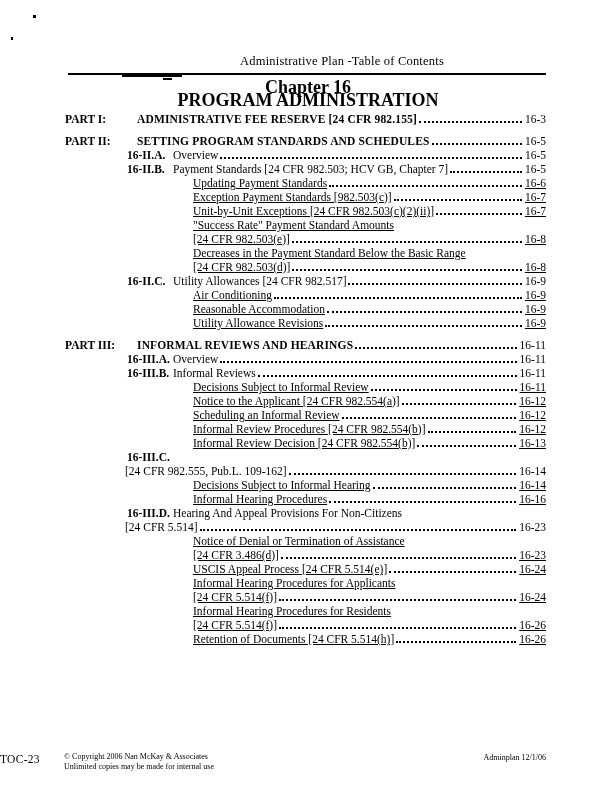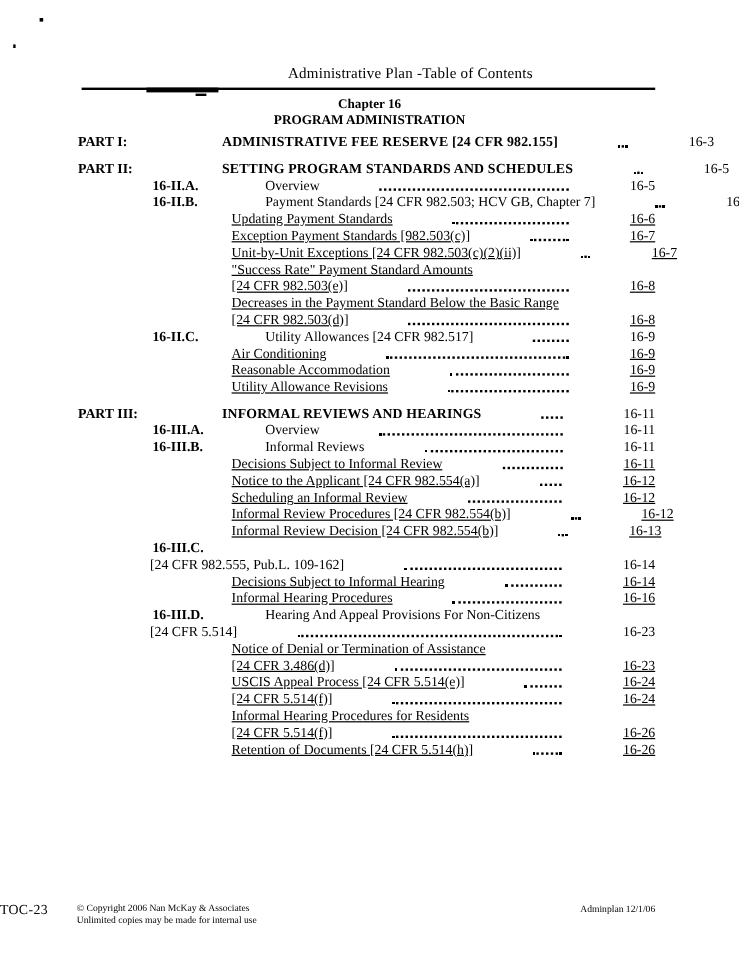--- a/index.html
+++ b/index.html
@@ -15,28 +15,28 @@
   .hdr {
     position:absolute; top:54px; left:0; width:100%;
     text-align:center; font-weight:normal; font-size:12.5px; letter-spacing:.2px;padding-left:34px;
   }
   .rule-main  { position:absolute; top:73px; left:68px;  width:478px; height:2px; background:#000; }
   .rule-thick { position:absolute; top:73px; left:122px; width:60px;  height:4px; background:#000; }
   .rule-tick  { position:absolute; top:78px; left:163px; width:9px;   height:2px; background:#000; }
 
   .chapter {
     position:absolute; top:81px; left:0; width:100%;
-    text-align:center; font-weight:bold; font-size:11px; line-height:13px;
+    text-align:center; font-weight:bold; font-size:18px; line-height:13px;
   }
 
   .toc {
     position:absolute; left:65px; top:112px; width:481px;
     font-size:11.5px;
   }
-  .row { display:flex; align-items:baseline; line-height:14px;gap:48px; }
+  .row { display:flex; align-items:baseline; line-height:14px; }
   .row.gap { margin-top:8px; }
   .num { flex:none; font-weight:bold; }
   .part .num { width:72px; }
   .part .txt { font-weight:bold; letter-spacing:.15px; }
   .sec  { margin-left:62px; }
   .sec .num { width:46px; }
   .sec-cont { margin-left:60px; }
   .sub  { margin-left:128px;text-decoration:underline; }
   .txt { flex:none; white-space:pre; }
   .leader {
@@ -259,20 +259,23 @@
     <span class="leader"></span>
     <span class="pg">16-23</span>
   </div>
 
   <div class="row sub">
     <span class="txt">USCIS Appeal Process [24 CFR 5.514(e)]</span>
     <span class="leader"></span>
     <span class="pg">16-24</span>
   </div>
 
+  <div class="row sub">
+    <span class="txt">Informal Hearing Procedures for Applicants</span>
+  </div>
 
   <div class="row sub">
     <span class="txt">[24 CFR 5.514(f)]</span>
     <span class="leader"></span>
     <span class="pg">16-24</span>
   </div>
 
   <div class="row sub">
     <span class="txt">Informal Hearing Procedures for Residents</span>
   </div>

